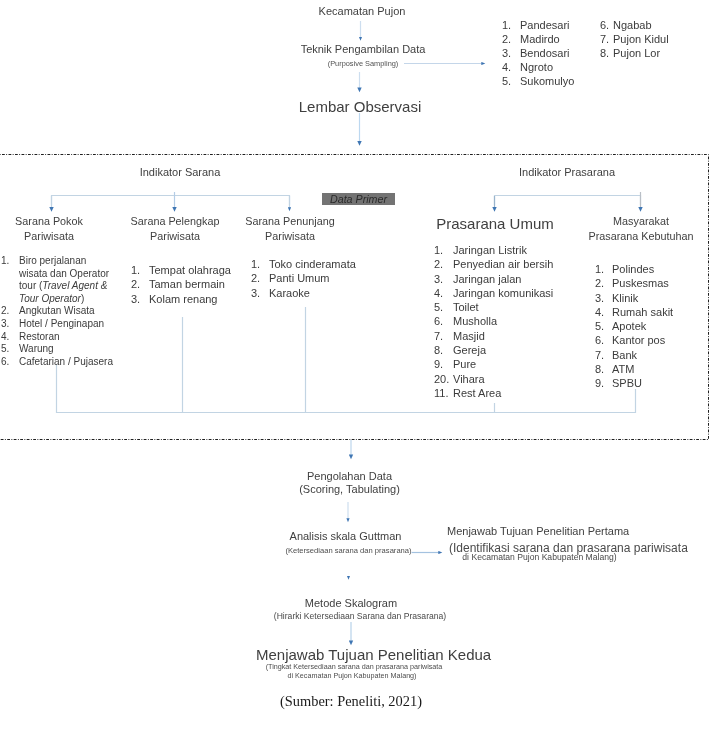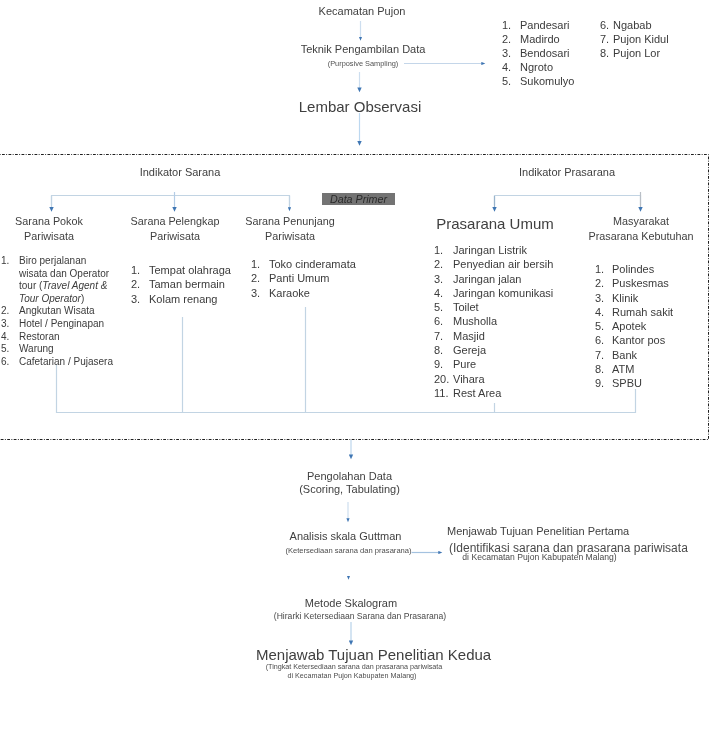--- a/index.html
+++ b/index.html
@@ -211,13 +211,14 @@
   <span>Menjawab Tujuan Penelitian Kedua</span>
 </div>
 <div class="node" style="left:249px;top:663px;width:210px;font-size:7.2px;color:#4d4d4d;">
   <span>(Tingkat Ketersediaan sarana dan prasarana pariwisata</span>
 </div>
 <div class="node" style="left:247px;top:672px;width:210px;font-size:7.2px;color:#4d4d4d;">
   <span>di Kecamatan Pujon Kabupaten Malang)</span>
 </div>
 
 <div class="abs" style="left:151px;top:693px;width:400px;text-align:center;font-family:'Liberation Serif',serif;font-size:14.4px;color:#1a1a1a;line-height:17px;">
+  <div>(Sumber: Peneliti, 2021)</div>
 </div>
 
 </body></html>

